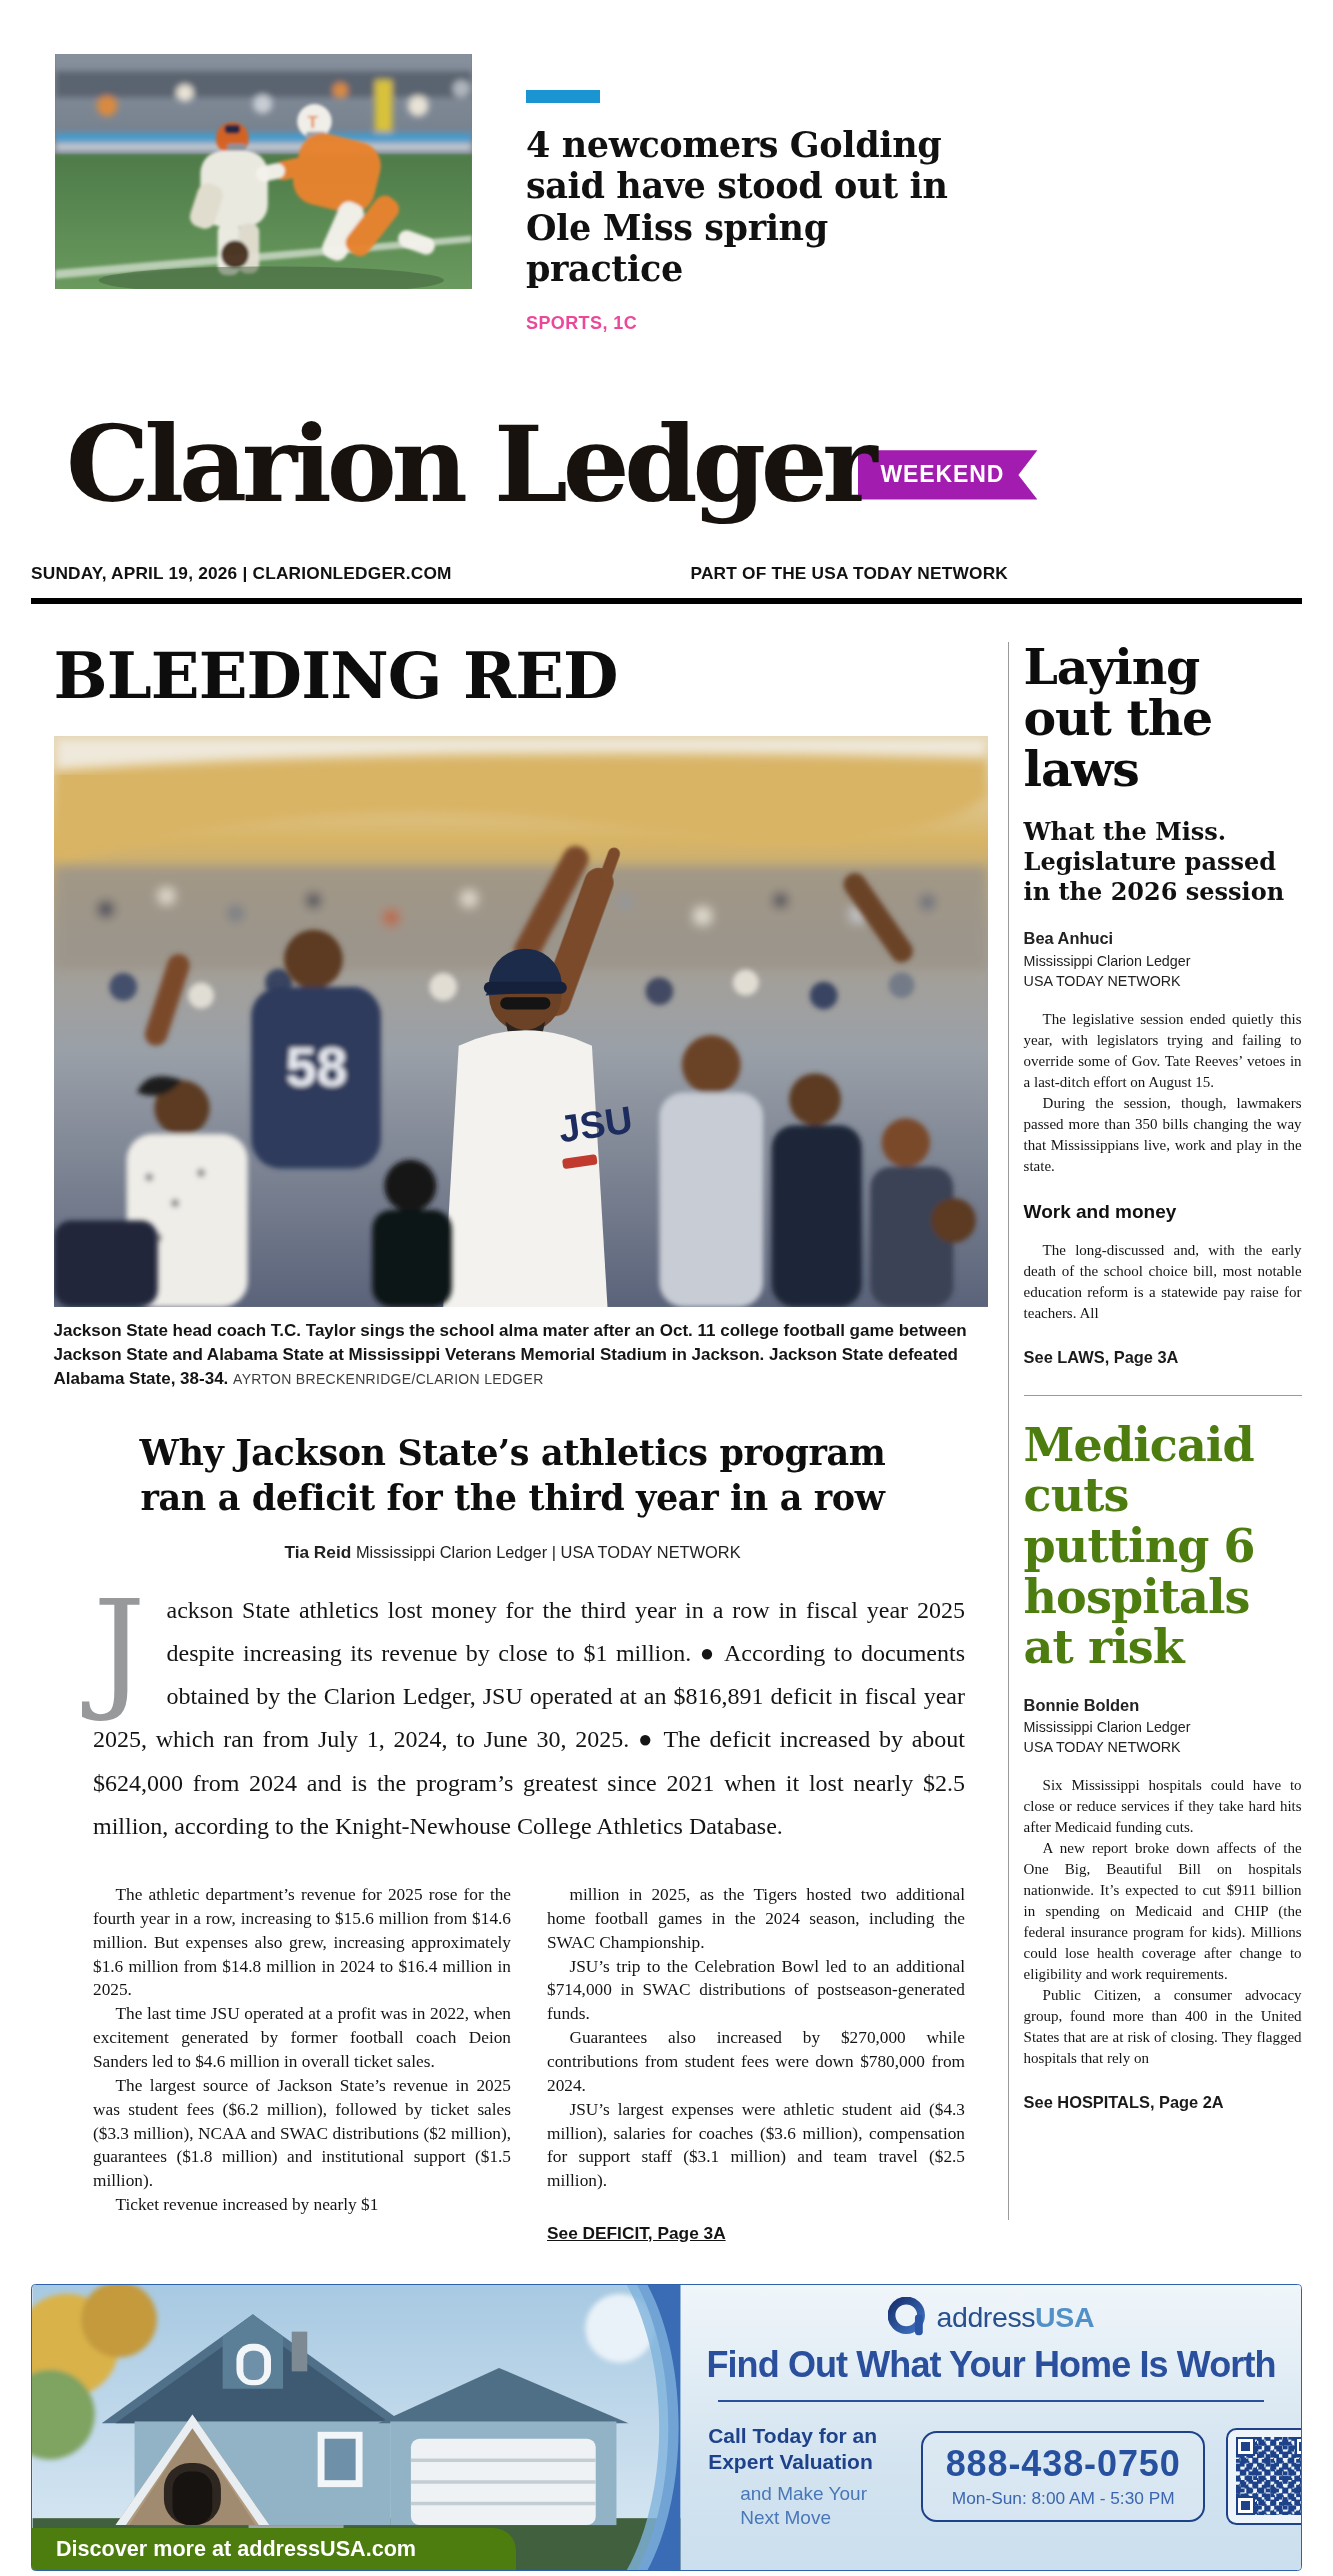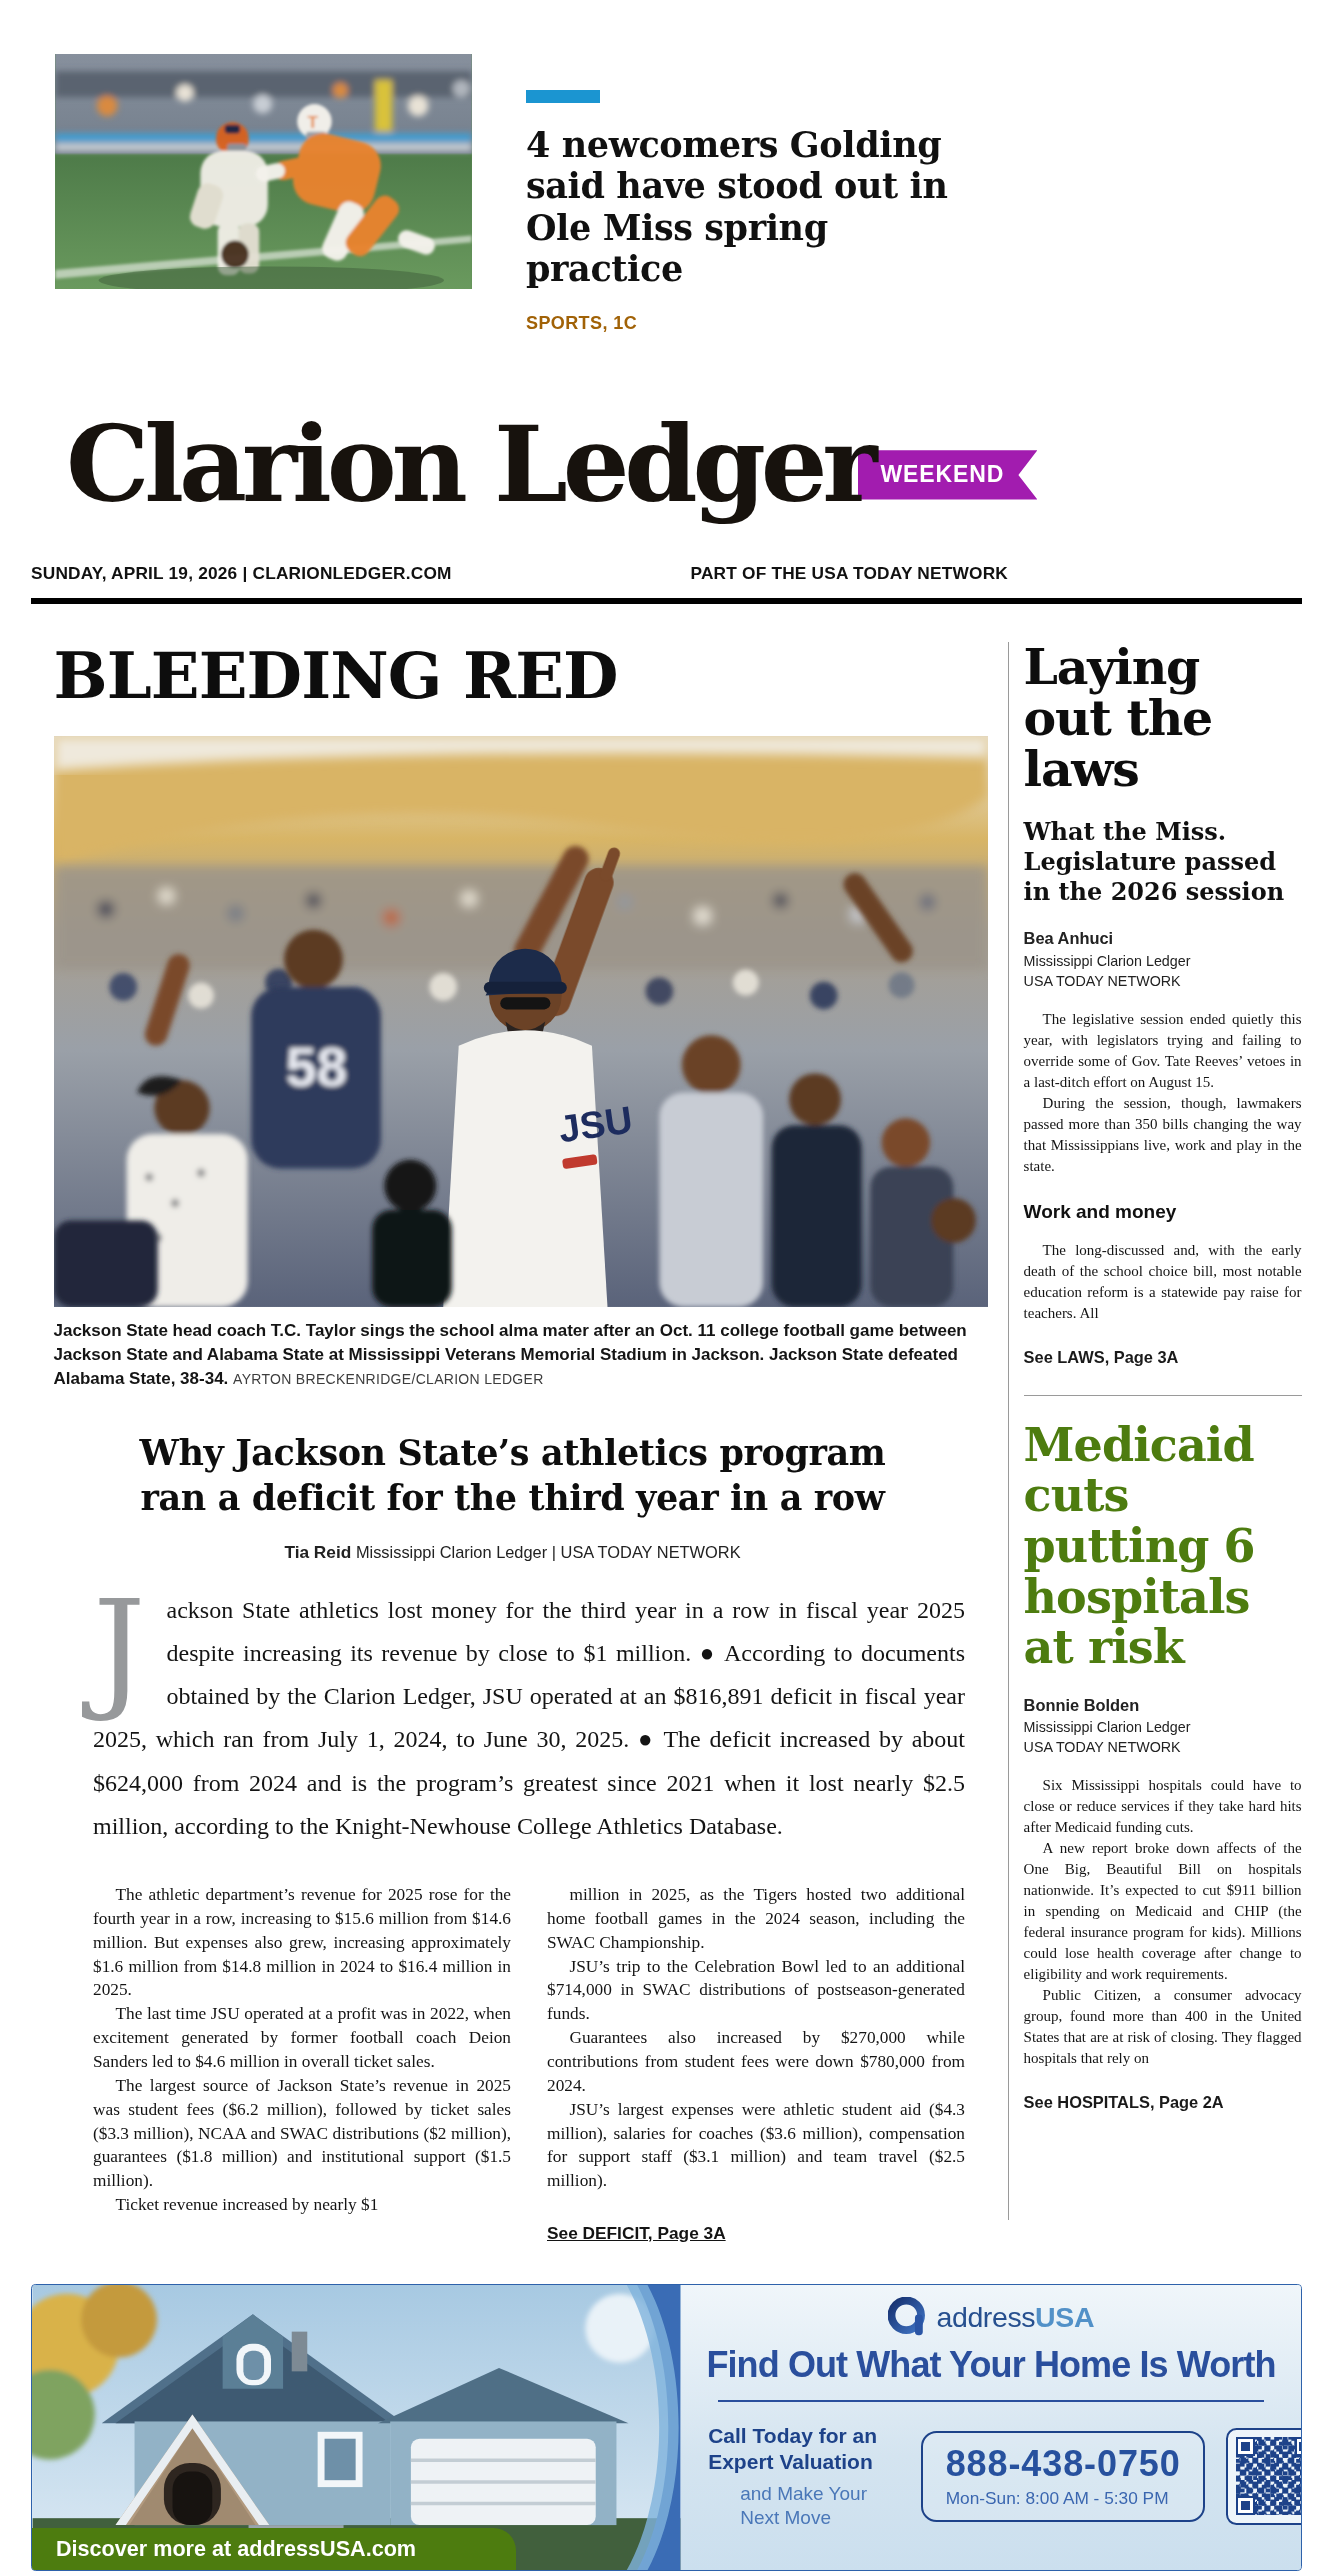--- a/index.html
+++ b/index.html
@@ -14,21 +14,21 @@
   
   .teaser { display:flex; padding-top:54px; margin-left:24px; }
   .teaser-photo { width:417px; height:235px; flex:none; overflow:hidden; background:#5d8a55; }
   .teaser-photo svg { display:block; }
   .teaser-right { margin-left:54px; padding-top:36px; }
   .kicker-bar { width:74px; height:13px; background:#1b95d1; }
   .teaser-headline {
     font-family:"DejaVu Serif", serif; font-weight:700; font-size:35px;
     line-height:1.18; letter-spacing:-0.4px; margin-top:21px; width:454px; color:#111;
   }
-  .teaser-kicker { margin-top:24px; font-weight:700; font-size:18px; color:#a16207; letter-spacing:0.4px; }
+  .teaser-kicker { margin-top:24px; font-weight:700; font-size:18px; color:#ec4899; letter-spacing:0.4px; }
 
   
   .masthead { position:relative; margin-top:73px; margin-left:35px; height:130px; }
   .masthead-title {
     font-family:"DejaVu Serif", serif; font-weight:700; font-size:105px;
     letter-spacing:-5.2px; line-height:1.1; color:#17120d; position:relative; z-index:2; display:inline-block;
   }
   .weekend-flag {
     position:absolute; z-index:1; left:792px; top:43px;
     background:#a21caf; color:#fff; font-weight:700; font-size:23px; letter-spacing:0.9px;
@@ -102,21 +102,21 @@
     display:flex; flex-direction:column; align-items:center; padding-top:12px; }
   .ad-logo-row { display:flex; align-items:center; gap:8.6px; align-self:center; }
   .ad-logo-text { font-size:28.5px; color:#27508f; letter-spacing:-0.4px; }
   .ad-logo-text .usa { color:#5291c8; font-weight:700; }
   .ad-headline { margin-top:7px; color:#2a4f9d; font-weight:700; font-size:36px; letter-spacing:-0.9px; }
   .ad-rule { width:88%; height:1.7px; background:#2a4f9d; margin-top:14px; }
   .ad-bottom { display:flex; align-items:center; margin-top:21px; gap:21px; width:94%; padding-left:8.6px; }
   .ad-cta { flex:none; width:192px; }
   .ad-cta1 { color:#1d4289; font-weight:700; font-size:21px; line-height:1.25; }
   .ad-cta2 { color:#4a77b8; font-size:19px; margin-top:7px; line-height:1.25;margin-left:32px; }
-  .ad-phonebox { border:2.6px solid #1d4289; border-radius:15.6px; padding:10.4px 22.5px; 
+  .ad-phonebox { border:2.6px solid #1d4289; border-radius:15.6px; padding:10.4px 22.5px; text-align:center;
     flex:none; background:rgba(255,255,255,0.15); }
   .ad-phone { font-size:36px; font-weight:700; color:#27519e; letter-spacing:0.9px; }
   .ad-hours { font-size:17.3px; margin-top:3.5px; color:#3a66b0; }
   .ad-qrbox { width:97px; height:97px; border:2.6px solid #1d4289; border-radius:10.4px;
     padding:7.8px; background:#eef5fa; flex:none; }
 
   
   .qr { width:100%; height:100%; position:relative; color:#000;
     background-image:
       conic-gradient(currentColor 25%, transparent 0 50%, currentColor 0 75%, transparent 0),

